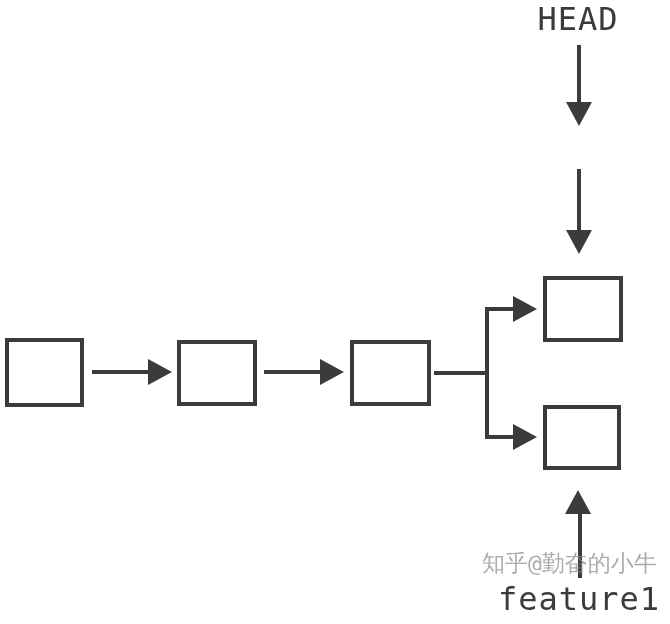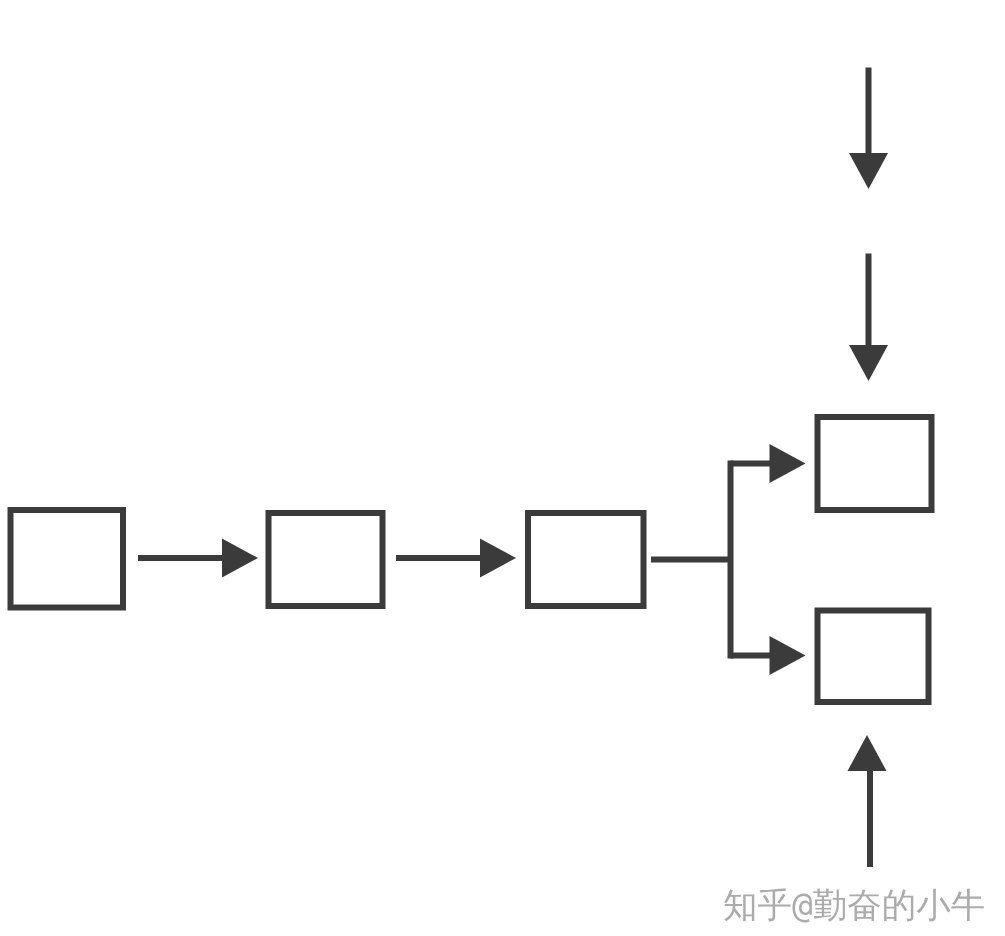--- a/index.html
+++ b/index.html
@@ -49,36 +49,37 @@
     border-right:13px solid transparent;
     border-top:24px solid var(--stroke);
   }
   .arr.up{
     border-left:13px solid transparent;
     border-right:13px solid transparent;
     border-bottom:24px solid var(--stroke);
   }
   .watermark{
     position:absolute;
-    left:482px;top:588px;
+    left:482px;top:548px;
     font-size:23px;
     letter-spacing:0px;
     color:var(--wm);
     opacity:.72;
     white-space:nowrap;
     z-index:1;
     text-align:right;
   }
   .feature-label{z-index:2;}
 </style>
 </head>
 <body>
 
 <div class="canvas">
 
+  <div class="lbl centered" style="left:578px;top:3px;">HEAD</div>
   <div class="vline" style="left:577px;top:45px;height:57px;"></div>
   <div class="arr down" style="left:566px;top:102px;"></div>
 
   <div class="vline" style="left:577px;top:169px;height:61px;"></div>
   <div class="arr down" style="left:566px;top:230px;"></div>
 
   <div class="node" style="left:5px;top:338px;width:79px;height:69px;"></div>
   <div class="node" style="left:177px;top:340px;width:80px;height:66px;"></div>
   <div class="node" style="left:350px;top:340px;width:81px;height:66px;"></div>
 
@@ -96,14 +97,15 @@
   <div class="node" style="left:543px;top:276px;width:80px;height:66px;"></div>
 
   <div class="hline" style="left:487px;top:435px;width:27px;"></div>
   <div class="arr right" style="left:513px;top:424px;"></div>
   <div class="node" style="left:543px;top:405px;width:78px;height:65px;"></div>
 
   <div class="arr up" style="left:565px;top:490px;"></div>
   <div class="vline" style="left:578px;top:513px;height:65px;"></div>
 
   <div class="watermark">知乎@勤奋的小牛</div>
+  <div class="lbl centered feature-label" style="left:579px;top:583px;">feature1</div>
 
 </div>
 
 </body></html>

